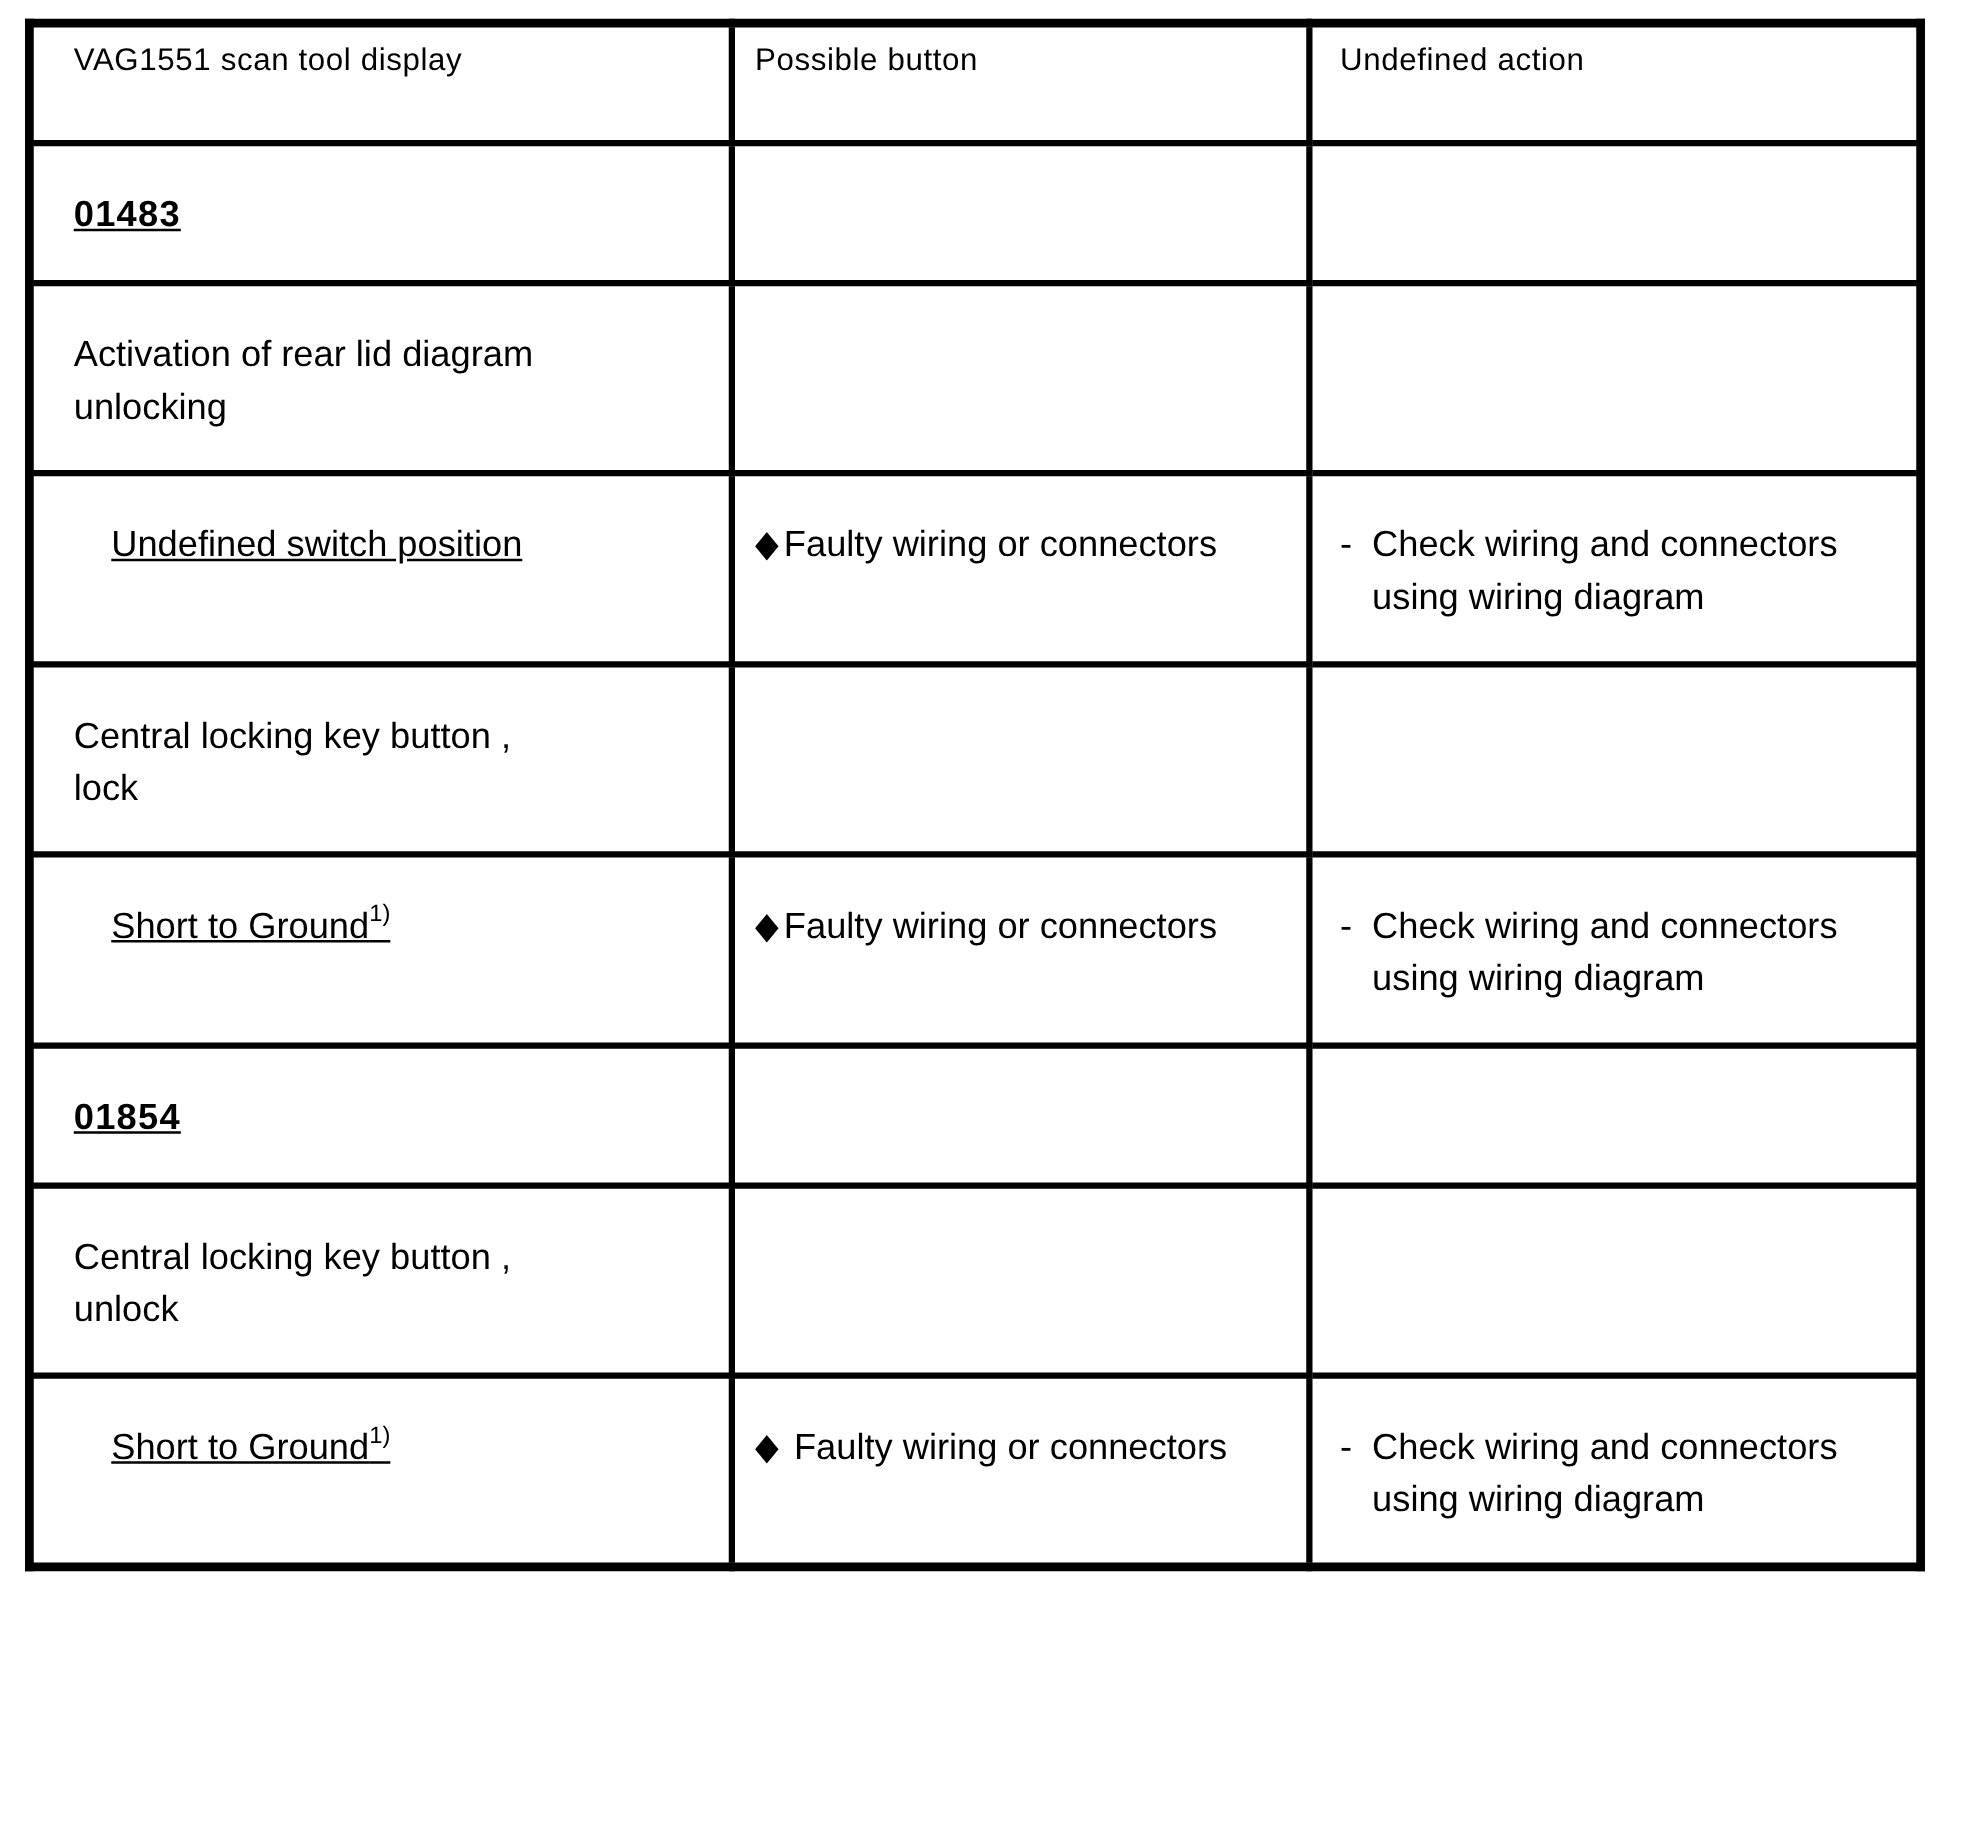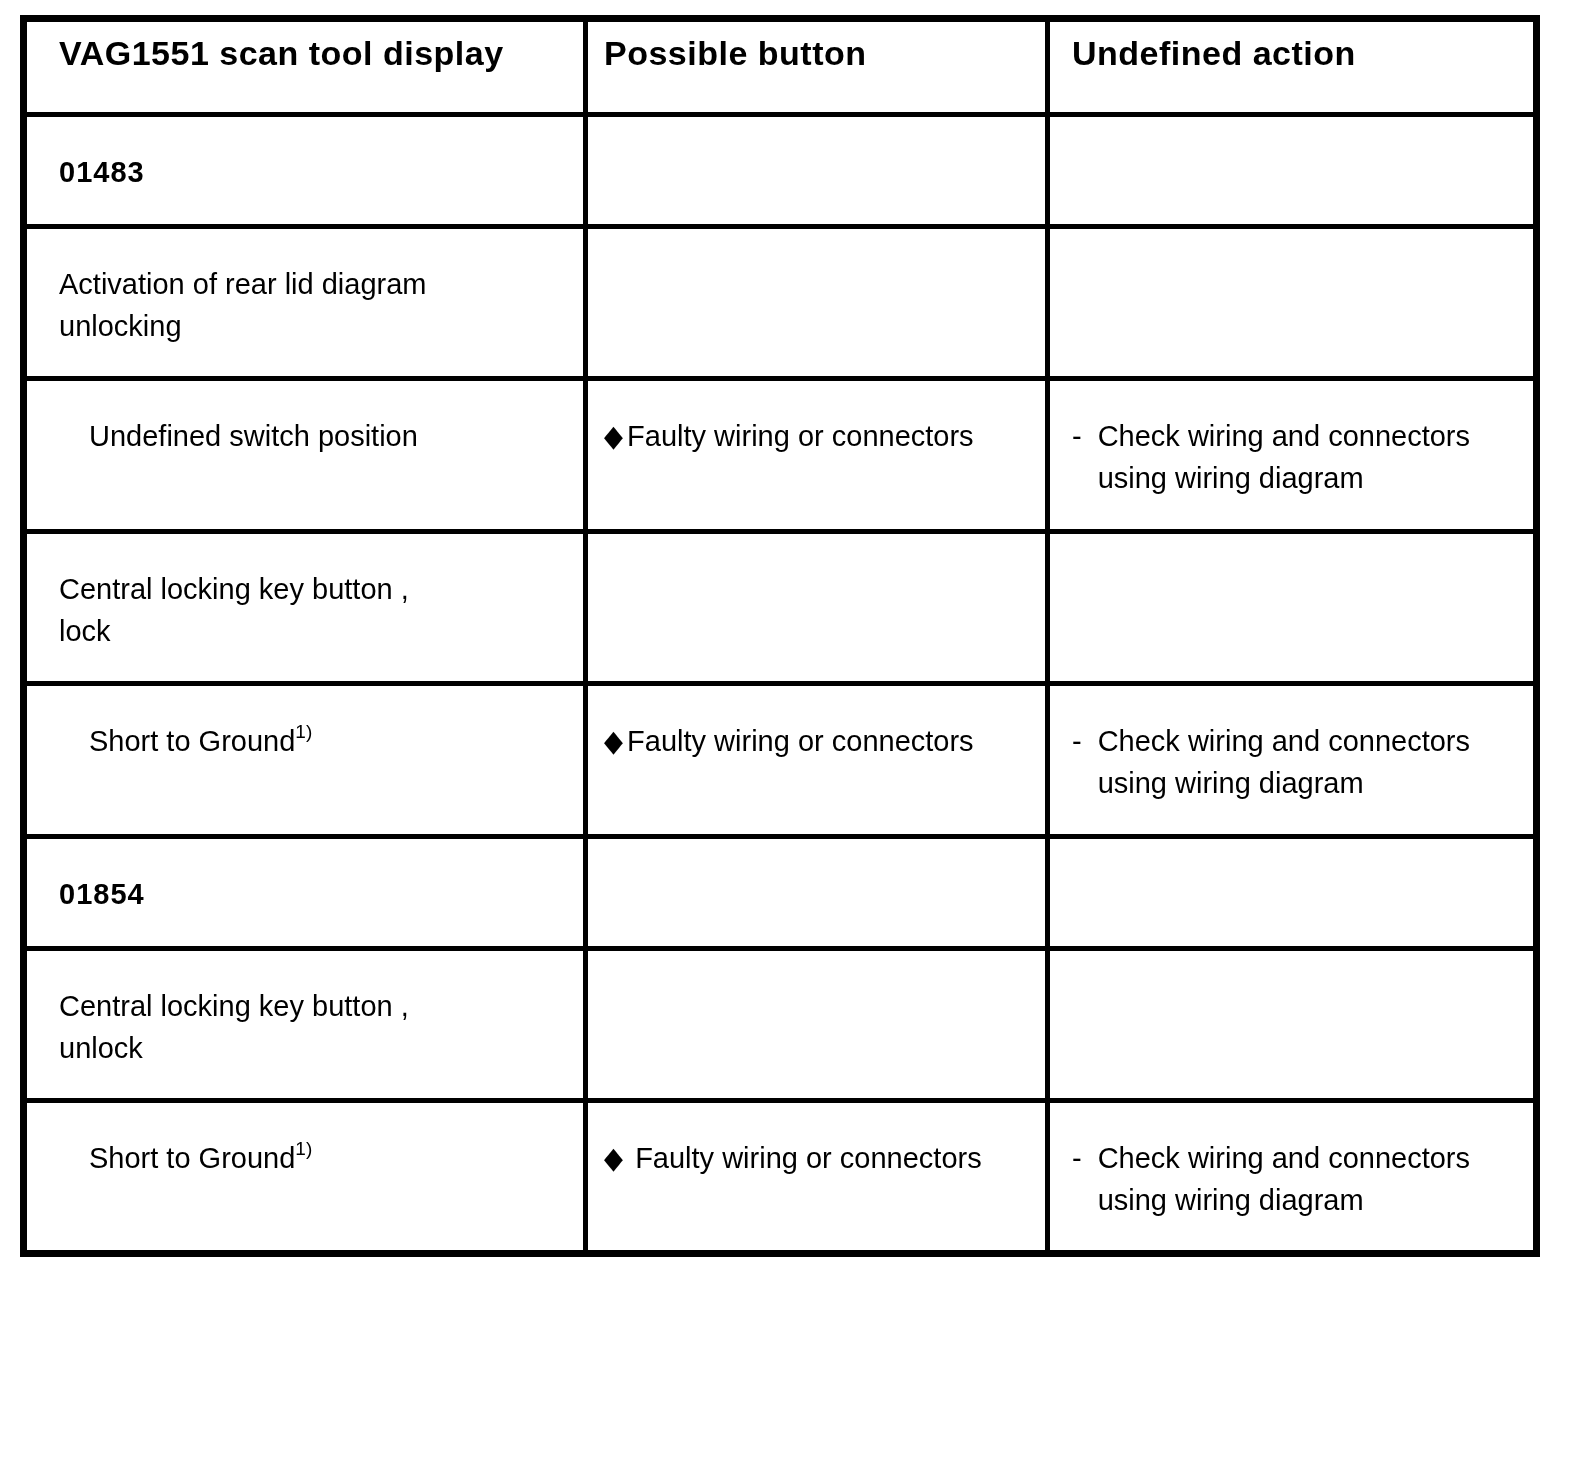--- a/index.html
+++ b/index.html
@@ -27,22 +27,22 @@
   .dtc-table th, .dtc-table td {
     border: 5px solid #000000;
     vertical-align: top;
     padding: 0;
     overflow: hidden;
   }
   
   tr.r-header { height: 96px; }
   .dtc-table th {
     text-align: left;
-    font-size: 34px;
-    font-weight: bold;
+    font-size: 25px;
+    font-weight: normal;
     padding-top: 12px;
     letter-spacing: 0.5px;
   }
   th.h1 { padding-left: 32px; }
   th.h2 { padding-left: 16px; }
   th.h3 { padding-left: 22px; }
 
   
   tr.r-code  { height: 112px; }
   tr.r-desc  { height: 152px; }
@@ -53,26 +53,27 @@
   td.c3 { padding-left: 22px; }
 
   .dtc-table td {
     font-size: 29px;
     padding-top: 34px;
     line-height: 42px;
   }
   td.code-cell {
     font-weight: bold;
     letter-spacing: 1px;
+    text-decoration: underline;
   }
   td.desc-cell .multiline,
   .action-text {
     white-space: pre-line;
   }
-  td.fault-cell { padding-left: 62px; }
+  td.fault-cell { padding-left: 62px; text-decoration: underline; }
   td.fault-cell sup,
   .footnote sup {
     font-size: 19px;
     line-height: 0;
     vertical-align: 13px;
   }
   td.cause-cell { white-space: nowrap; }
   .bullet {
     font-size: 30px;
     display: inline-block;

